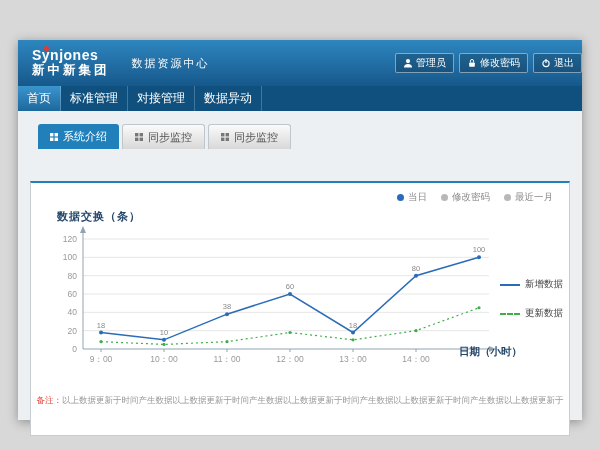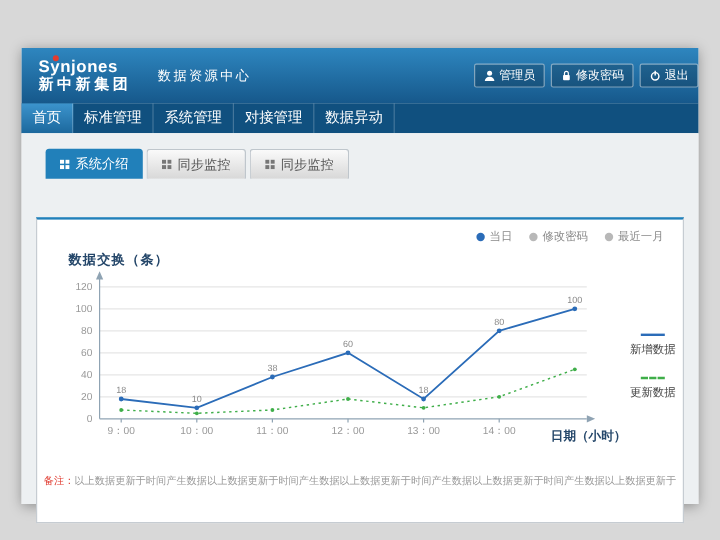--- a/index.html
+++ b/index.html
@@ -30,23 +30,23 @@
   .tab.inactive { background: linear-gradient(#fafafa, #d8d8d8); border: 1px solid #bfc6cc; border-bottom: none; color: #555; }
   .tab-ic { display: flex; }
 
   .panel { position: relative; background: #fff; border: 1px solid #c6ccd2; border-top: 2px solid #2180ba; height: 255px; margin-top: 32px; }
   .tlegend { position: absolute; right: 16px; top: 8px; display: flex; gap: 14px; align-items: center; font-size: 9.5px; color: #8a8a8a; }
   .tlegend-item { display: flex; align-items: center; gap: 4px; cursor: pointer; }
   .tl-dot { width: 7px; height: 7px; border-radius: 50%; background: #bbb; }
   .ylabel { position: absolute; left: 26px; top: 26px; font-size: 11px; font-weight: bold; color: #25476a; letter-spacing: 1px; }
   #chart-svg { position: absolute; left: 12px; top: 40px; }
   #chart-svg text { font-family: "Liberation Sans", sans-serif; }
-  .xlabel { position: absolute; left: 428px; top: 174px; font-size: 10.5px; font-weight: bold; color: #25476a; }
+  .xlabel { position: absolute; left: 428px; top: 162px; font-size: 10.5px; font-weight: bold; color: #25476a; }
   .rlegend { position: absolute; right: 6px; top: 95px; display: flex; flex-direction: column; gap: 16px; }
-  .rlegend-item { display: flex; align-items: center; gap: 5px; font-size: 9.5px; color: #444; cursor: pointer; flex-direction: column; }
+  .rlegend-item { display: flex; align-items: center; gap: 5px; font-size: 9.5px; color: #444; cursor: pointer; }
   .legend-line { width: 20px; height: 0; border-top: 2px solid #2b6cb8; }
   .note { position: absolute; left: 0; right: 0; top: 212px; text-align: center; font-size: 8.5px; color: #999; white-space: nowrap; }
   .note-prefix { color: #e03c31; }
 </style>
 </head>
 <body>
 
 <div class="stage">
   <div class="window">
 
@@ -86,21 +86,20 @@
               </svg>
           </span>
           <span>退出</span>
         </button>
       </div>
     </div>
 
     <div class="nav">
       <div class="nav-item active">首页</div>
       <div class="nav-item">标准管理</div>
-      <div class="nav-item">系统管理</div>
       <div class="nav-item">对接管理</div>
       <div class="nav-item">数据异动</div>
     </div>
 
     <div class="content">
       <div class="tabs">
         <div class="tab active">
           <span class="tab-ic">
             <svg width="8" height="8" viewBox="0 0 8 8">
                 <rect x="0" y="0" width="3.4" height="3.4" fill="#fff"></rect>

